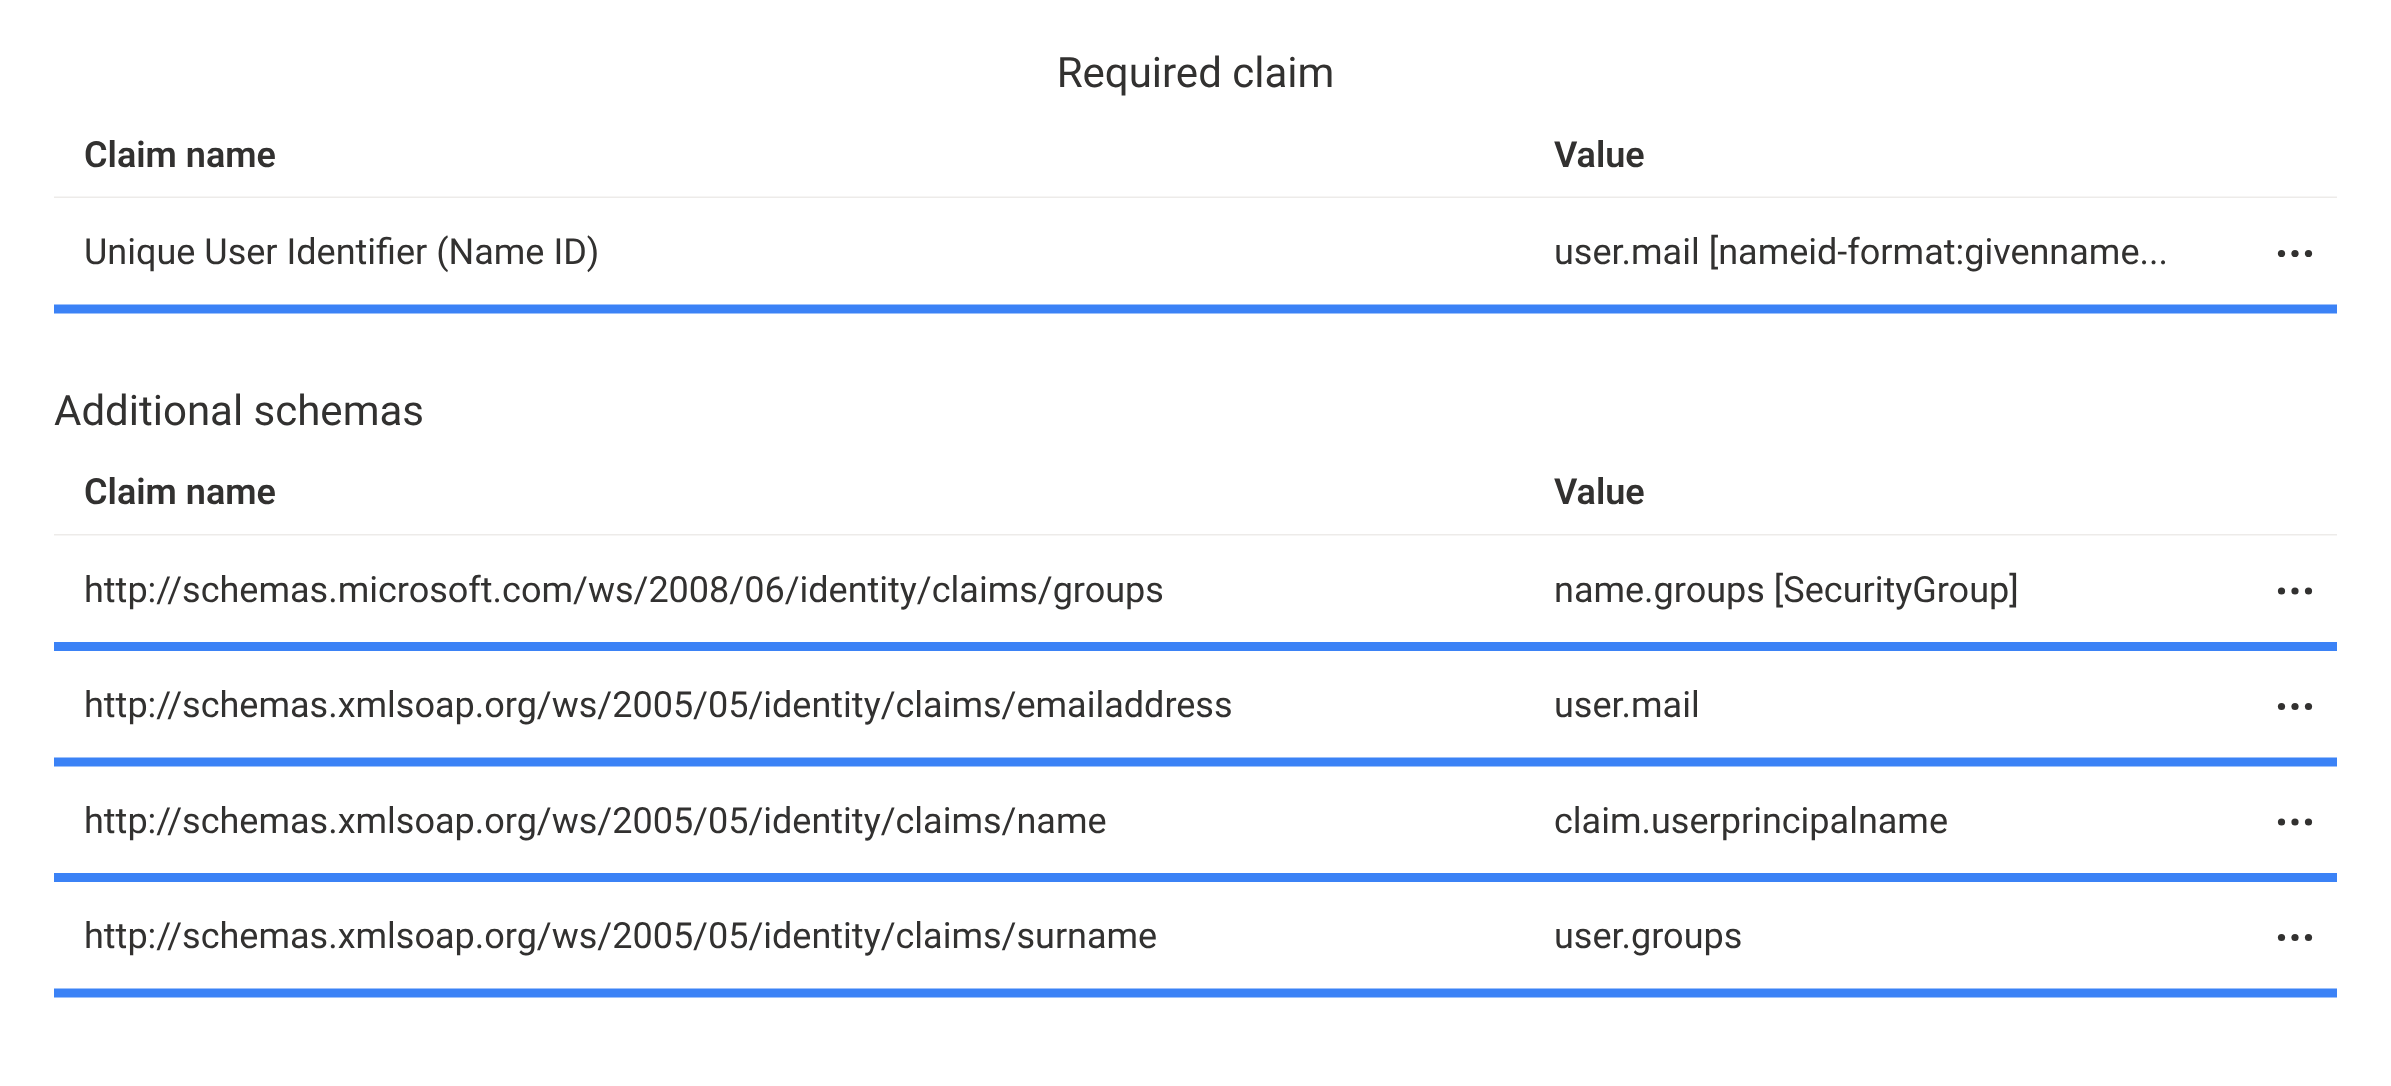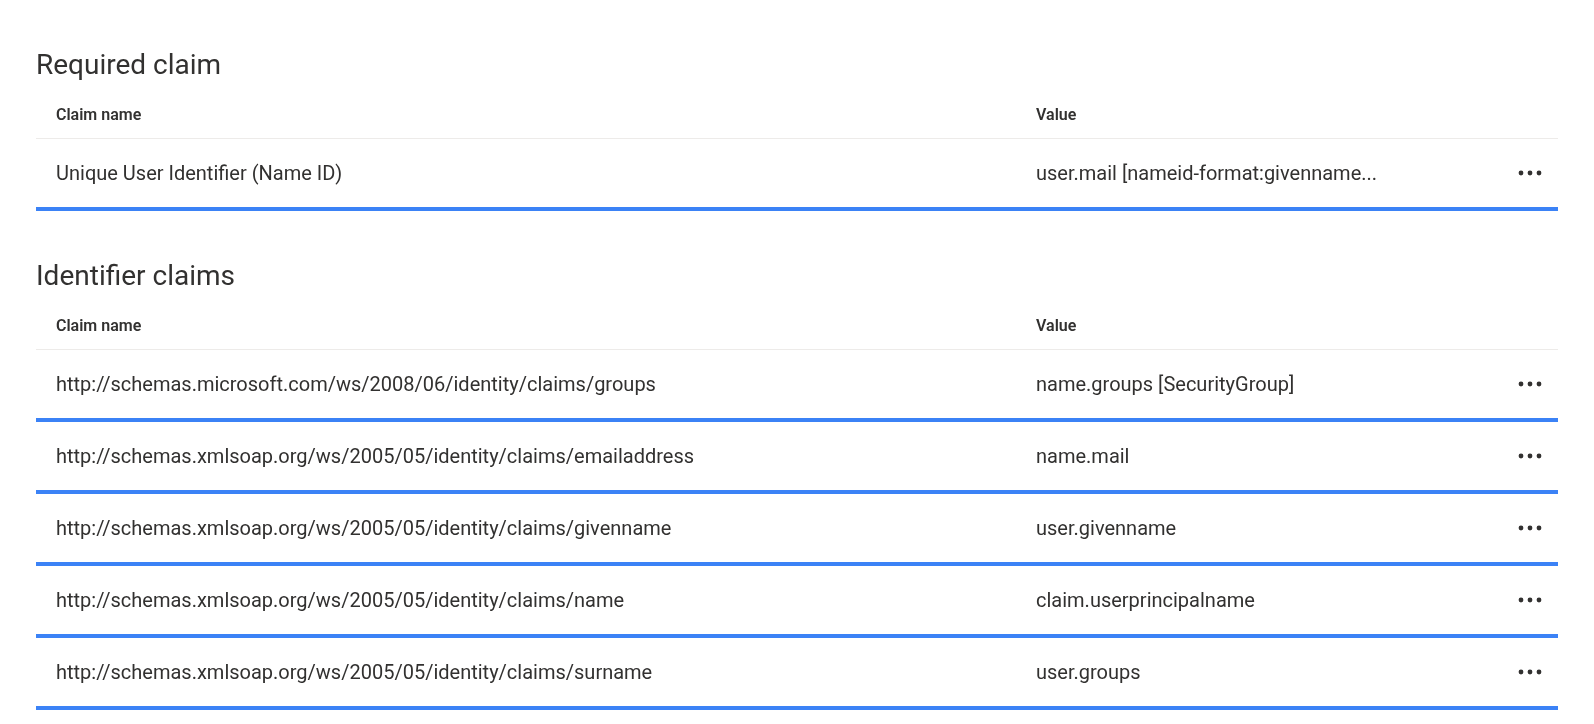--- a/index.html
+++ b/index.html
@@ -15,44 +15,45 @@
     box-sizing: border-box;
     padding: 24px 36px 40px 36px;
   }
   .section-title {
     font-size: 28px;
     font-weight: 400;
     color: #323130;
     margin: 20px 0 14px 0;
   }
   .section-title.first {
-    margin-top: 24px;
+    margin-top: 8px;
+    text-align: center;
   }
   .claims-table {
     width: 100%;
     border-collapse: collapse;
     table-layout: fixed;
   }
   .claims-table col.col-name  { width: 980px; }
   .claims-table col.col-value { width: 440px; }
   .claims-table col.col-act   { width: auto; }
   .claims-table thead th {
     text-align: left;
-    font-size: 16px;
+    font-size: 24px;
     font-weight: 600;
     color: #323130;
     padding: 10px 0 14px 20px;
     border-bottom: 1px solid #edebe9;
   }
   .claims-table tbody td {
-    font-size: 20px;
+    font-size: 24px;
     font-weight: 400;
     color: #323130;
     padding: 18px 0 18px 20px;
-    border-bottom: 4px solid #3b82f6;
+    border-bottom: 6px solid #3b82f6;
     white-space: nowrap;
     overflow: hidden;
     text-overflow: ellipsis;
     vertical-align: middle;
   }
   .claims-table tbody td.act-cell {
     text-align: right;
     padding-right: 8px;
     padding-left: 0;
     overflow: visible;
@@ -105,21 +106,21 @@
               </svg>
             </span>
           </button>
         </td>
       </tr>
     </tbody>
   </table>
 
   <div class="sections-gap"></div>
 
-  <div class="section-title">Identifier claims</div>
+  <div class="section-title">Additional schemas</div>
 
   <table class="claims-table">
     <colgroup>
       <col class="col-name">
         <col class="col-value">
         <col class="col-act">
     </colgroup>
     <thead>
       <tr>
         <th>Claim name</th>
@@ -138,36 +139,21 @@
                 <circle cx="3" cy="3" r="2.4"></circle>
                   <circle cx="12" cy="3" r="2.4"></circle>
                   <circle cx="21" cy="3" r="2.4"></circle>
               </svg>
             </span>
           </button>
         </td>
       </tr>
       <tr>
         <td>http://schemas.xmlsoap.org/ws/2005/05/identity/claims/emailaddress</td>
-        <td>name.mail</td>
-        <td class="act-cell">
-          <button class="more-btn" aria-label="More">
-            <span>
-              <svg width="24" height="6" viewBox="0 0 24 6" fill="currentColor" aria-hidden="true">
-                <circle cx="3" cy="3" r="2.4"></circle>
-                  <circle cx="12" cy="3" r="2.4"></circle>
-                  <circle cx="21" cy="3" r="2.4"></circle>
-              </svg>
-            </span>
-          </button>
-        </td>
-      </tr>
-      <tr>
-        <td>http://schemas.xmlsoap.org/ws/2005/05/identity/claims/givenname</td>
-        <td>user.givenname</td>
+        <td>user.mail</td>
         <td class="act-cell">
           <button class="more-btn" aria-label="More">
             <span>
               <svg width="24" height="6" viewBox="0 0 24 6" fill="currentColor" aria-hidden="true">
                 <circle cx="3" cy="3" r="2.4"></circle>
                   <circle cx="12" cy="3" r="2.4"></circle>
                   <circle cx="21" cy="3" r="2.4"></circle>
               </svg>
             </span>
           </button>

